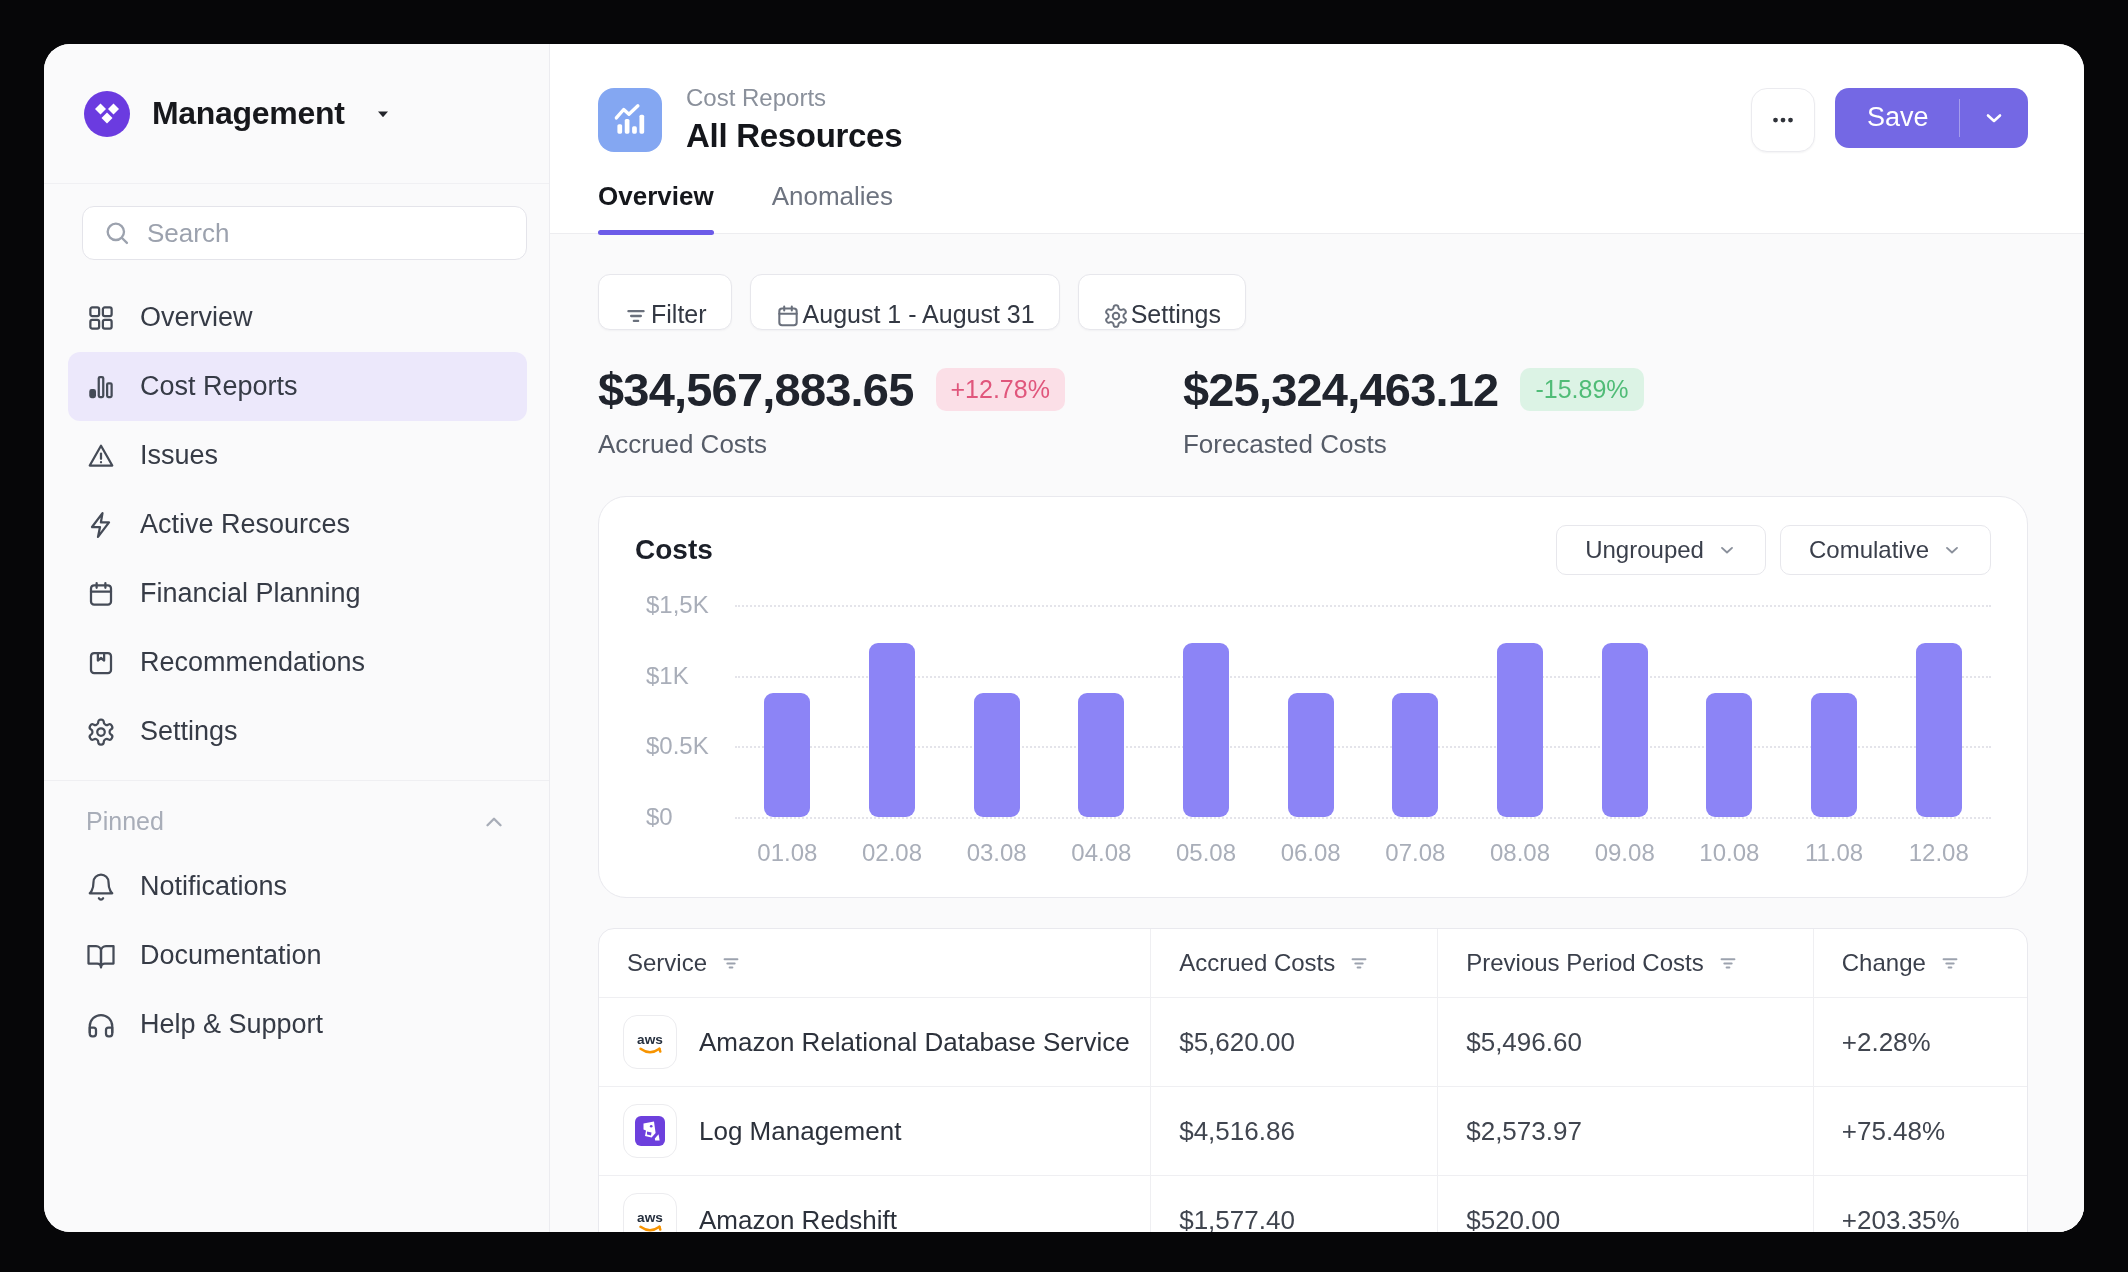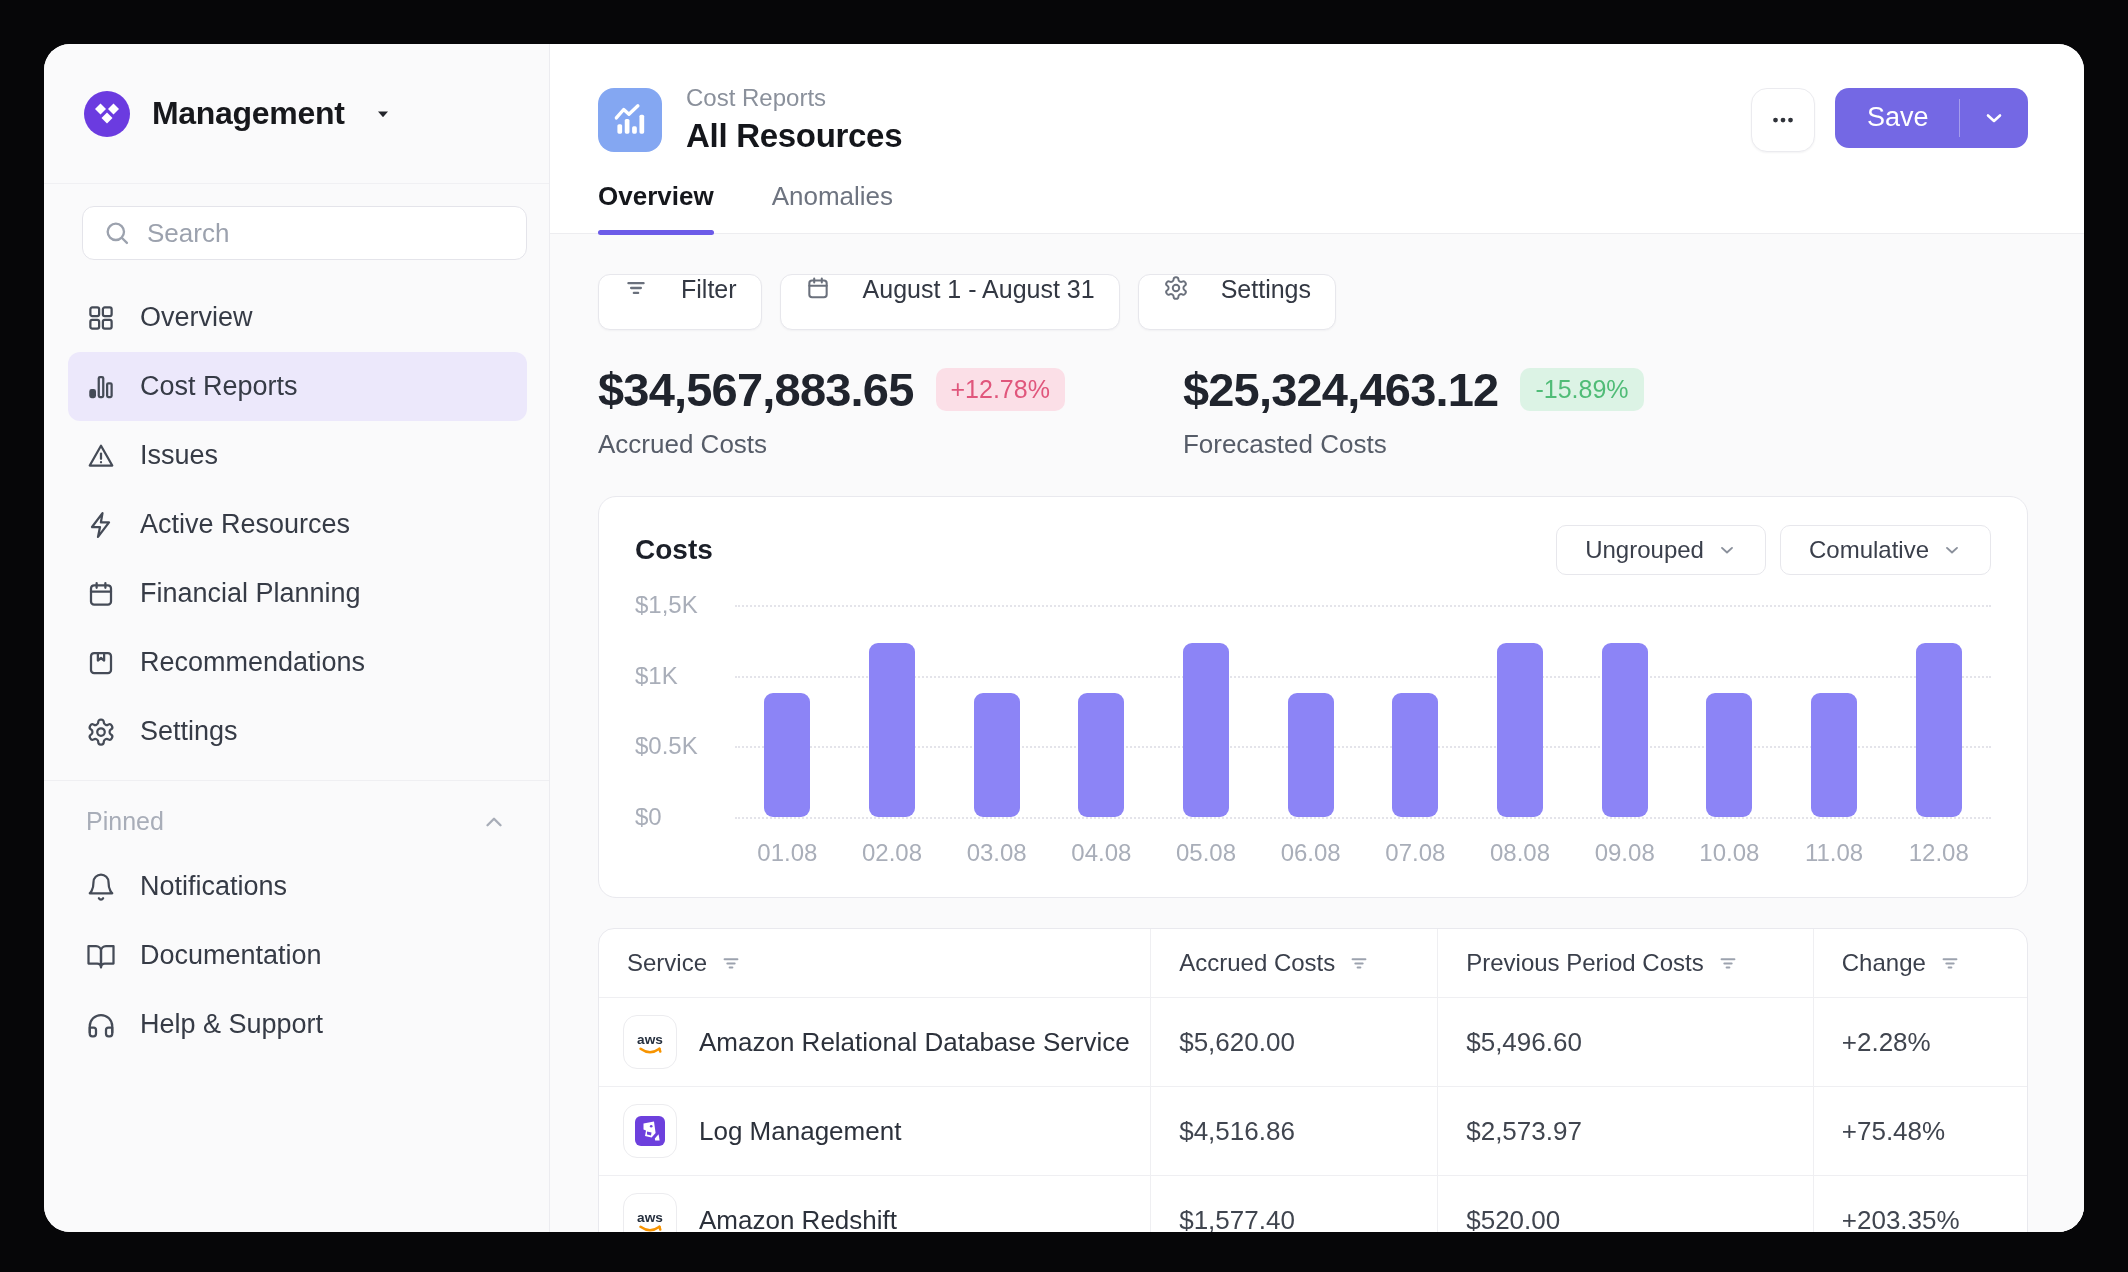--- a/index.html
+++ b/index.html
@@ -51,45 +51,45 @@
 
   .tabs { display:flex; gap:58px; padding:26px 48px 0; border-bottom:1.5px solid #EDEDF0; }
   .tab { font-size:26px; color:#6E7480; padding-bottom:21px; position:relative; cursor:pointer; }
   .tab.active { color:#15171C; font-weight:600; }
   .tab.active::after { content:""; position:absolute; left:0; right:0; bottom:-1.5px; height:4.5px;
                        background:#6C5BE8; border-radius:3px; }
 
   .content { flex:1; background:#FAFAFB; padding:40px 56px 0 48px; overflow:hidden; }
   .toolbar { display:flex; gap:18px; }
   .tool-btn { height:56px; background:#fff; border:1.5px solid #E7E7EC; border-radius:12px;
-              display:flex; align-items:flex-start; gap:32px; padding:0 24px; font-size:25px; color:#333843;
+              display:flex; align-items:flex-end; gap:2px; padding:0 24px; font-size:25px; color:#333843;
               box-shadow:0 1px 2px rgba(16,24,40,.04); cursor:pointer; }
   .tool-btn .ic { display:flex; color:#6A707C; }
 
   .stats { display:flex; gap:118px; margin-top:32px; }
   .stat-top { display:flex; align-items:center; gap:22px; }
   .stat-value { font-size:47px; font-weight:700; color:#20242D; letter-spacing:-.8px; }
   .badge { font-size:25px; padding:7px 15px; border-radius:10px; font-weight:500; }
   .badge.up { background:#FBDFE7; color:#E0567C; }
   .badge.down { background:#DCF3E5; color:#50BC77; }
   .stat-label { margin-top:12px; font-size:26px; color:#565C68; }
 
   
-  .chart-card { margin-top:36px; background:#fff; border:1.5px solid #E9E9EE; border-radius:18px;
+  .chart-card { margin-top:36px; background:#fff; border:1.5px solid #E9E9EE; border-radius:28px;
                 padding:28px 36px 24px; }
   .chart-head { display:flex; align-items:center; justify-content:space-between; }
   .chart-title { font-size:28px; font-weight:700; color:#1B1F28; }
   .chart-controls { display:flex; gap:14px; }
   .select-btn { height:50px; background:#fff; border:1.5px solid #E7E7EC; border-radius:10px;
                 display:flex; align-items:center; gap:13px; padding:0 28px; font-size:24px; color:#3A3F4B;
                 cursor:pointer; }
   .select-btn .ic { display:flex; color:#8A909B; }
   .chart-area { display:flex; margin-top:30px; }
   .y-axis { width:100px; position:relative; flex:0 0 100px; }
-  .y-tick { position:absolute; left:0; transform:translateY(-50%); font-size:24px; color:#A9AEB9; }
+  .y-tick { position:absolute; left:11px; transform:translateY(-50%); font-size:24px; color:#A9AEB9; }
   .plot { flex:1; position:relative; height:212px; }
   .gridline { position:absolute; left:0; right:0; border-top:2px dotted #E4E4EA; }
   .bars { position:absolute; inset:0; display:flex; }
   .bar-slot { flex:1; display:flex; align-items:flex-end; justify-content:center; }
   .bar { width:46px; background:#8C84F6; border-radius:9px; }
   .x-axis { display:flex; margin:22px 0 6px 100px; }
   .x-slot { flex:1; text-align:center; font-size:24px; color:#A9AEB9; }
 
   
   .table-card { margin-top:30px; background:#fff; border:1.5px solid #E9E9EE; border-radius:16px;

